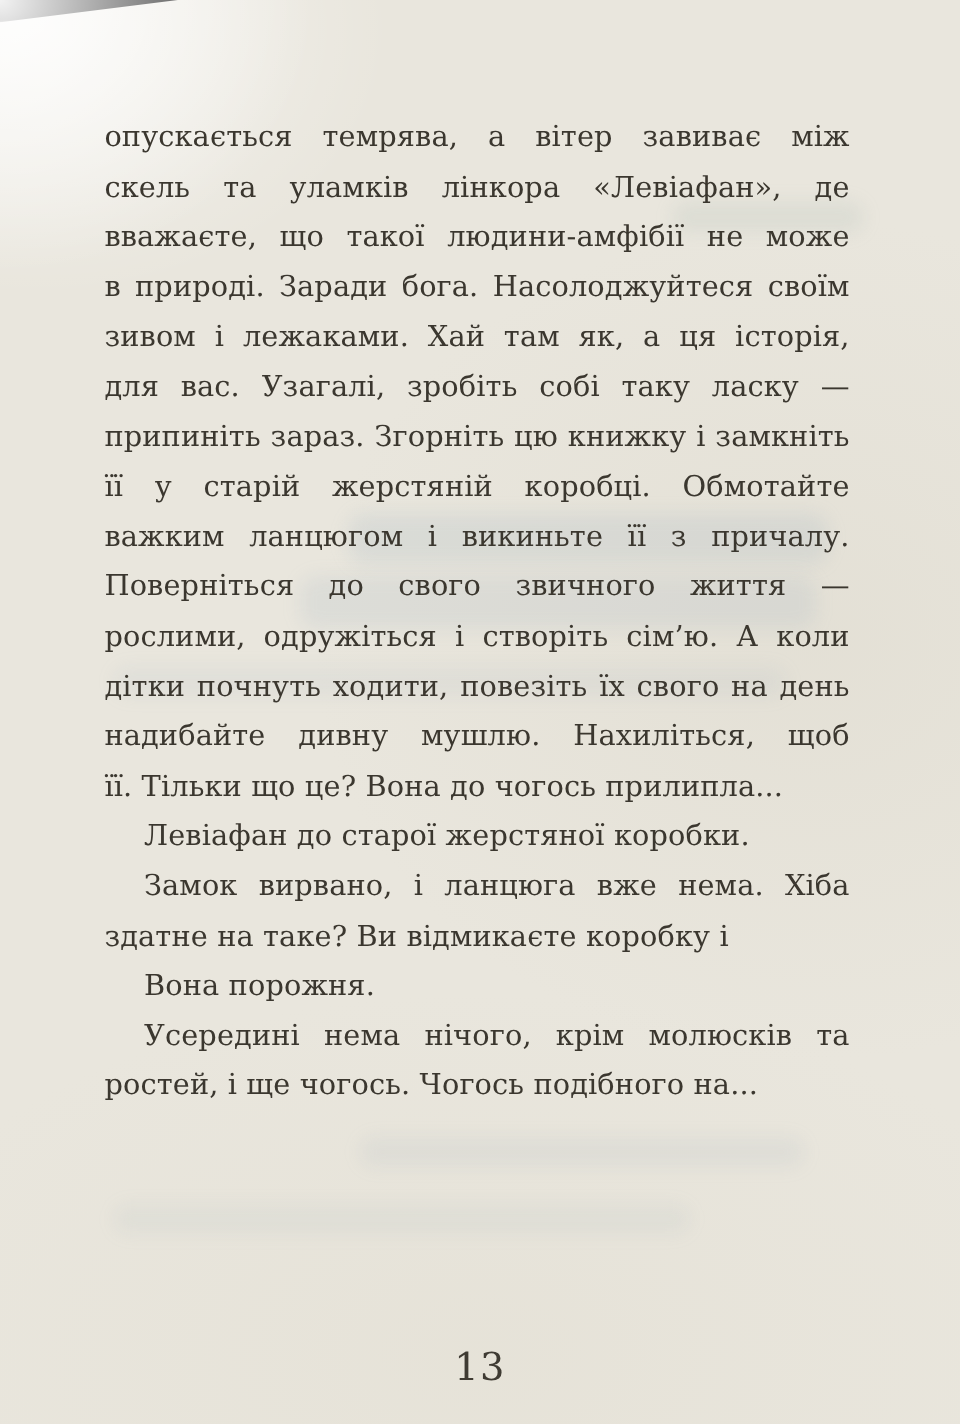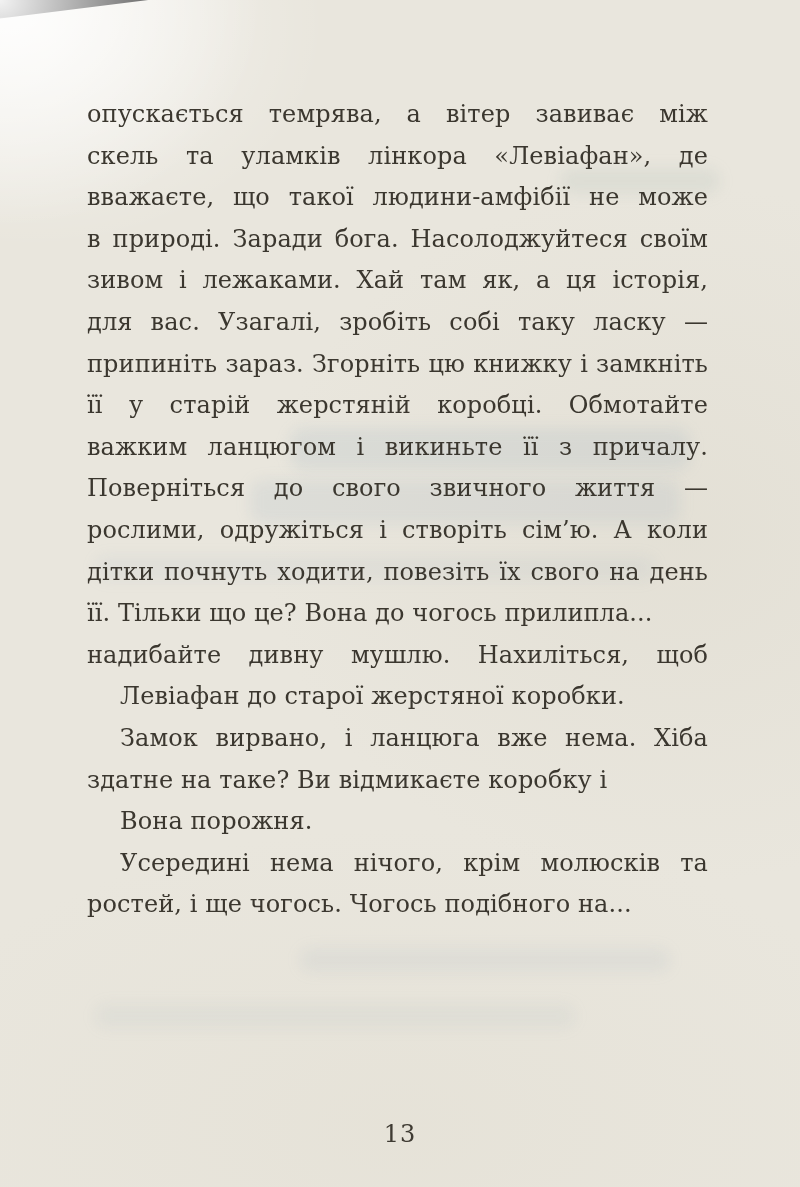--- a/index.html
+++ b/index.html
@@ -41,21 +41,21 @@
     color:#3b372f;
     letter-spacing:.1px;
   }
   .line{height:41.6px;overflow:hidden;white-space:normal;}
   .line.j{text-align:justify;text-align-last:justify;}
   .line.in{padding-left:33px;}
   .line em{font-style:italic;margin-top:16px;}
 
   .page-number{
     position:absolute;top:1120px;left:0;width:100%;
-    text-align:center;font-size:24px;color:#3f3b33;
+    text-align:center;font-size:32px;color:#3f3b33;
     letter-spacing:1px;
   }
 </style>
 </head>
 <body>
 
 <div class="screen">
 
   <div class="corner-wedge"></div>
   <div class="corner-sheen"></div>
@@ -73,22 +73,22 @@
       <div class="line j"><span>вважаєте, що такої людини-амфібії не може існувати</span></div>
       <div class="line j"><span>в природі. Заради бога. Насолоджуйтеся своїм моро-</span></div>
       <div class="line j"><span>зивом і лежаками. Хай там як, а ця історія, певно, не</span></div>
       <div class="line j"><span>для вас. Узагалі, зробіть собі таку ласку — зараз же</span></div>
       <div class="line j"><span>припиніть зараз. Згорніть цю книжку і замкніть</span></div>
       <div class="line j"><span>її у старій жерстяній коробці. Обмотайте коробку</span></div>
       <div class="line j"><span>важким ланцюгом і викиньте її з причалу. Забудьте,</span></div>
       <div class="line j"><span>Поверніться до свого звичного життя — станьте до-</span></div>
       <div class="line j"><span>рослими, одружіться і створіть сім’ю. А коли ваші</span></div>
       <div class="line j"><span>дітки почнуть ходити, повезіть їх свого на день до</span></div>
+      <div class="line j"><span>надибайте дивну мушлю. Нахиліться, щоб підібрати</span></div>
       <div class="line"><span>її. Тільки що це? Вона до чогось прилипла...</span></div>
-      <div class="line j"><span>надибайте дивну мушлю. Нахиліться, щоб підібрати</span></div>
       <div class="line in"><span>Левіафан до старої жерстяної коробки.</span></div>
       <div class="line j in"><span>Замок вирвано, і ланцюга вже нема. Хіба море</span></div>
       <div class="line"><span>здатне на таке? Ви відмикаєте коробку і бачите, що...</span></div>
       <div class="line in"><span>Вона порожня.</span></div>
       <div class="line j in"><span>Усередині нема нічого, крім молюсків та водо-</span></div>
       <div class="line"><span>ростей, і ще чогось. Чогось подібного на... </span><em>слиз?</em></div>
     </div>
 
   <div class="page-number">13</div>
 

